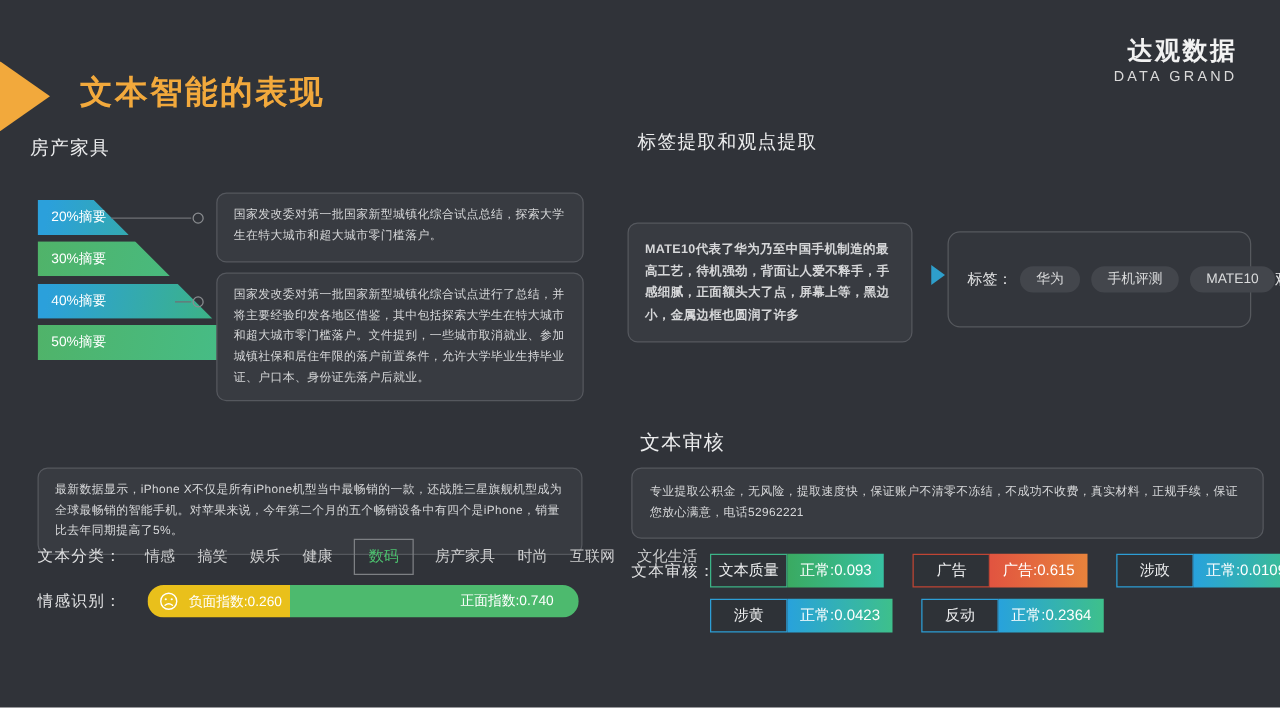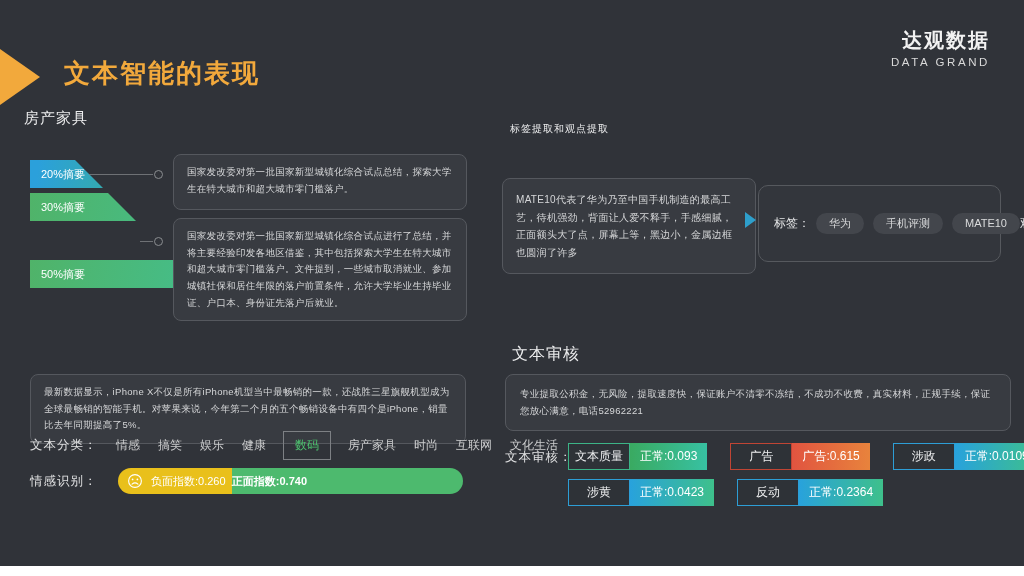--- a/index.html
+++ b/index.html
@@ -13,33 +13,33 @@
   .tri{position:absolute;left:0;top:49px;width:40px;height:56px;background:#F2A93C;
        clip-path:polygon(0 0,100% 50%,0 100%);}
   .page-title{position:absolute;left:64px;top:56px;font-size:26px;font-weight:bold;
        color:#F2A93C;letter-spacing:2px;}
   .logo{position:absolute;right:34px;top:27px;text-align:right;}
   .logo-cn{font-size:20px;font-weight:bold;color:#F2F2F2;letter-spacing:2px;}
   .logo-en{font-size:11.5px;color:#D9D9D9;letter-spacing:2.6px;margin-top:2px;}
   
   .sec-title{position:absolute;color:#ECEDEE;letter-spacing:1px;}
   .st-auto{left:24px;top:109px;font-size:15px;}
-  .st-tag{left:510px;top:122px;font-size:10px;}
+  .st-tag{left:510px;top:104px;font-size:15px;}
   .st-classify{left:38px;top:342px;font-size:16px;}
   .st-review{left:512px;top:344px;font-size:16px;}
   
   .txt-box{
     position:absolute;box-sizing:border-box;
     background:#383B41;border:1px solid #55585E;border-radius:8px;
     color:#D6D7D9;font-size:9.5px;line-height:1.75;letter-spacing:.3px;
     padding:9px 13px;
   }
   .box20{left:173px;top:154px;width:294px;min-height:56px;}
   .box40{left:173px;top:218px;width:294px;min-height:80px;}
-  .boxmate{left:502px;top:178px;width:254px;min-height:78px;font-size:10px;padding:12px 13px;}
+  .boxmate{left:502px;top:178px;width:228px;min-height:78px;font-size:10px;padding:12px 13px;font-weight:bold;}
   .boxiphone{left:30px;top:374px;width:436px;min-height:54px;}
   .boxreview{left:505px;top:374px;width:506px;min-height:54px;padding:11px 14px;}
   
   .funnel{position:absolute;left:30px;top:160px;width:176px;height:128px;}
   .fbar{position:absolute;left:0;width:176px;height:28px;box-sizing:border-box;
         color:#FFF;font-size:11px;line-height:28px;padding-left:11px;}
   .fb1{top:0;  clip-path:polygon(0 0,45px 0,73px 100%,0 100%);
        background:linear-gradient(100deg,#2BA0DB 5%,#3EB57B 90%);}
   .fb2{top:33px;clip-path:polygon(0 0,78px 0,106px 100%,0 100%);
        background:linear-gradient(100deg,#50B369,#44BE8B);}
@@ -77,21 +77,21 @@
   .cats{display:flex;align-items:center;gap:18px;}
   .cat{font-size:12px;color:#CDCECF;white-space:nowrap;cursor:default;}
   .cat.selected{color:#4CC06E;border:1px solid #7D8084;padding:5px 11px;margin:-6px -1px;}
   .sentiment-row{position:absolute;left:30px;top:468px;display:flex;align-items:center;}
   .sn-label{width:88px;flex:none;}
   .sbar{width:345px;height:26px;border-radius:13px;overflow:hidden;display:flex;}
   .sneg{width:33%;background:#E9C01B;display:flex;align-items:center;padding-left:9px;box-sizing:border-box;}
   .sneg svg{flex:none;}
   .sneg-txt{font-size:11px;color:#FFF;margin-left:8px;white-space:nowrap;}
   .spos{width:67%;background:#4DBA6E;font-size:11px;color:#FFF;line-height:26px;
-        text-align:left;padding-right:20px;box-sizing:border-box;white-space:nowrap;font-weight:bold;}
+        text-align:right;padding-right:20px;box-sizing:border-box;white-space:nowrap;}
   
   .review-row{position:absolute;left:505px;top:443px;display:flex;}
   .rv-label{width:63px;flex:none;margin-top:6px;}
   .badge-rows{display:flex;flex-direction:column;gap:9px;}
   .badge-row{display:flex;gap:23px;}
   .badge{display:flex;height:27px;border-radius:11px;}
   .b-name{box-sizing:border-box;width:62px;height:27px;line-height:25px;text-align:center;
           font-size:12px;color:#EDEEEF;background:#2E3237;border:1px solid #888;}
   .b-val{height:27px;line-height:27px;padding:0 10px;font-size:12px;color:#FFF;white-space:nowrap;}
   .bdg-green .b-name{border-color:#3CB487;}
@@ -113,20 +113,21 @@
   <div class="logo">
     <div class="logo-cn">达观数据</div>
     <div class="logo-en">DATA GRAND</div>
   </div>
 
   <div class="sec-title st-auto">房产家具</div>
 
   <div class="funnel">
     <div class="fbar fb1"><span>20%摘要</span></div>
     <div class="fbar fb2"><span>30%摘要</span></div>
+    <div class="fbar fb3"><span>40%摘要</span></div>
     <div class="fbar fb4"><span>50%摘要</span></div>
   </div>
   <div class="conn c1"></div>
   <div class="dot d1"></div>
   <div class="conn c2"></div>
   <div class="dot d2"></div>
 
   <div class="txt-box box40">国家发改委对第一批国家新型城镇化综合试点进行了总结，并将主要经验印发各地区借鉴，其中包括探索大学生在特大城市和超大城市零门槛落户。文件提到，一些城市取消就业、参加城镇社保和居住年限的落户前置条件，允许大学毕业生持毕业证、户口本、身份证先落户后就业。</div>
   <div class="txt-box box20">国家发改委对第一批国家新型城镇化综合试点总结，探索大学生在特大城市和超大城市零门槛落户。</div>
 

